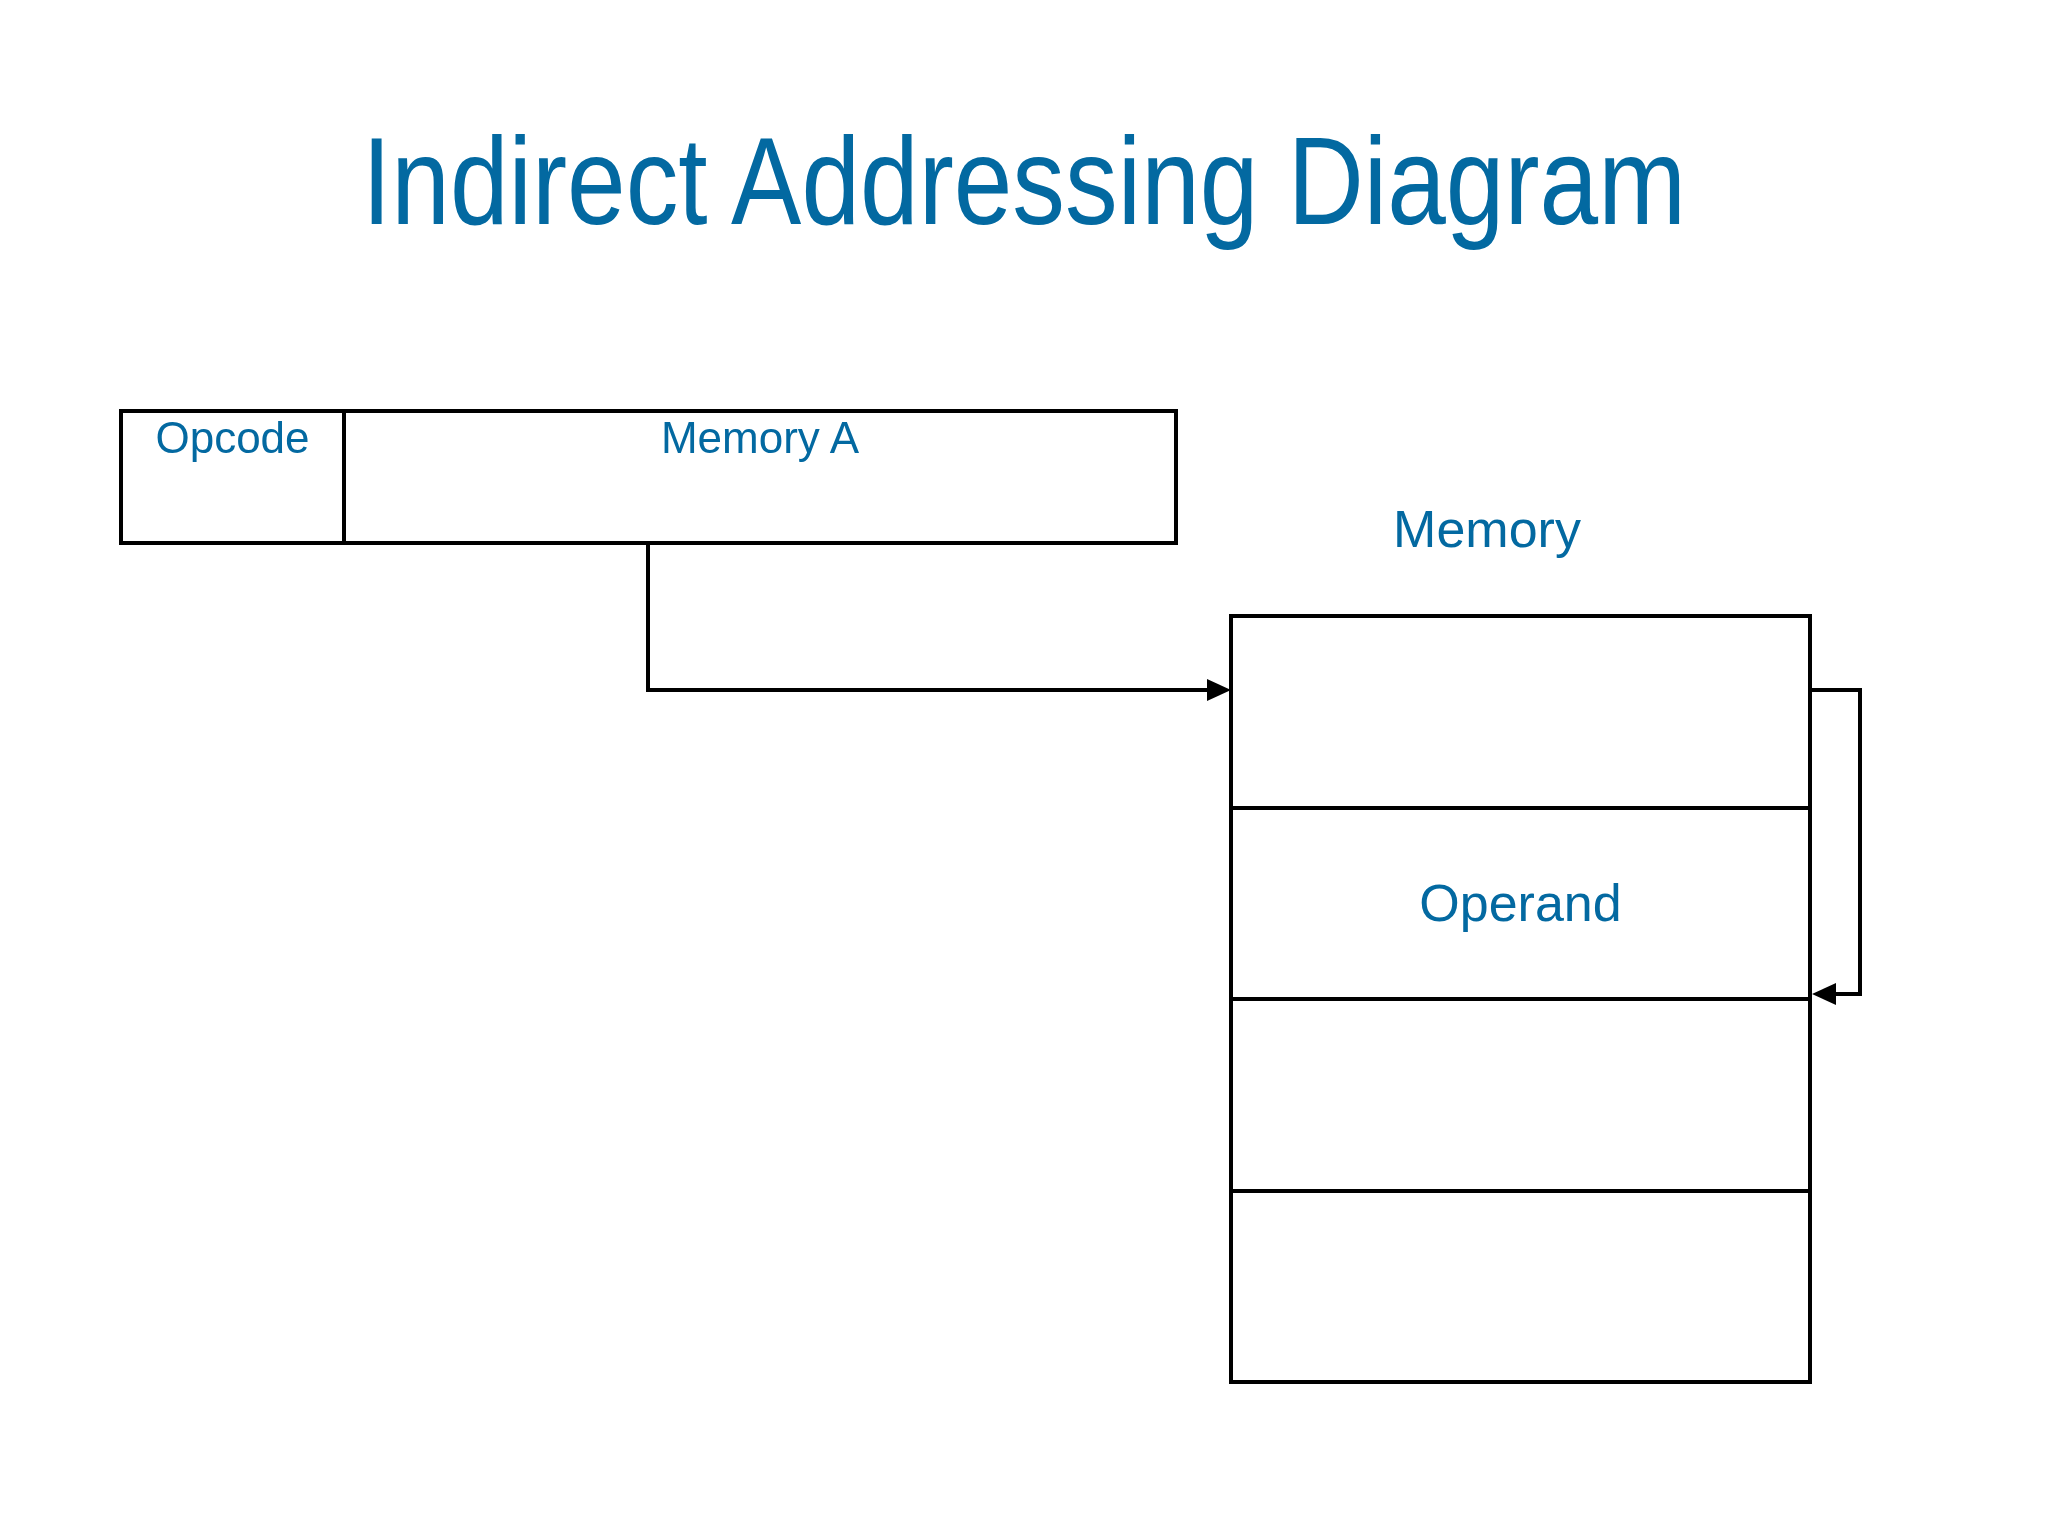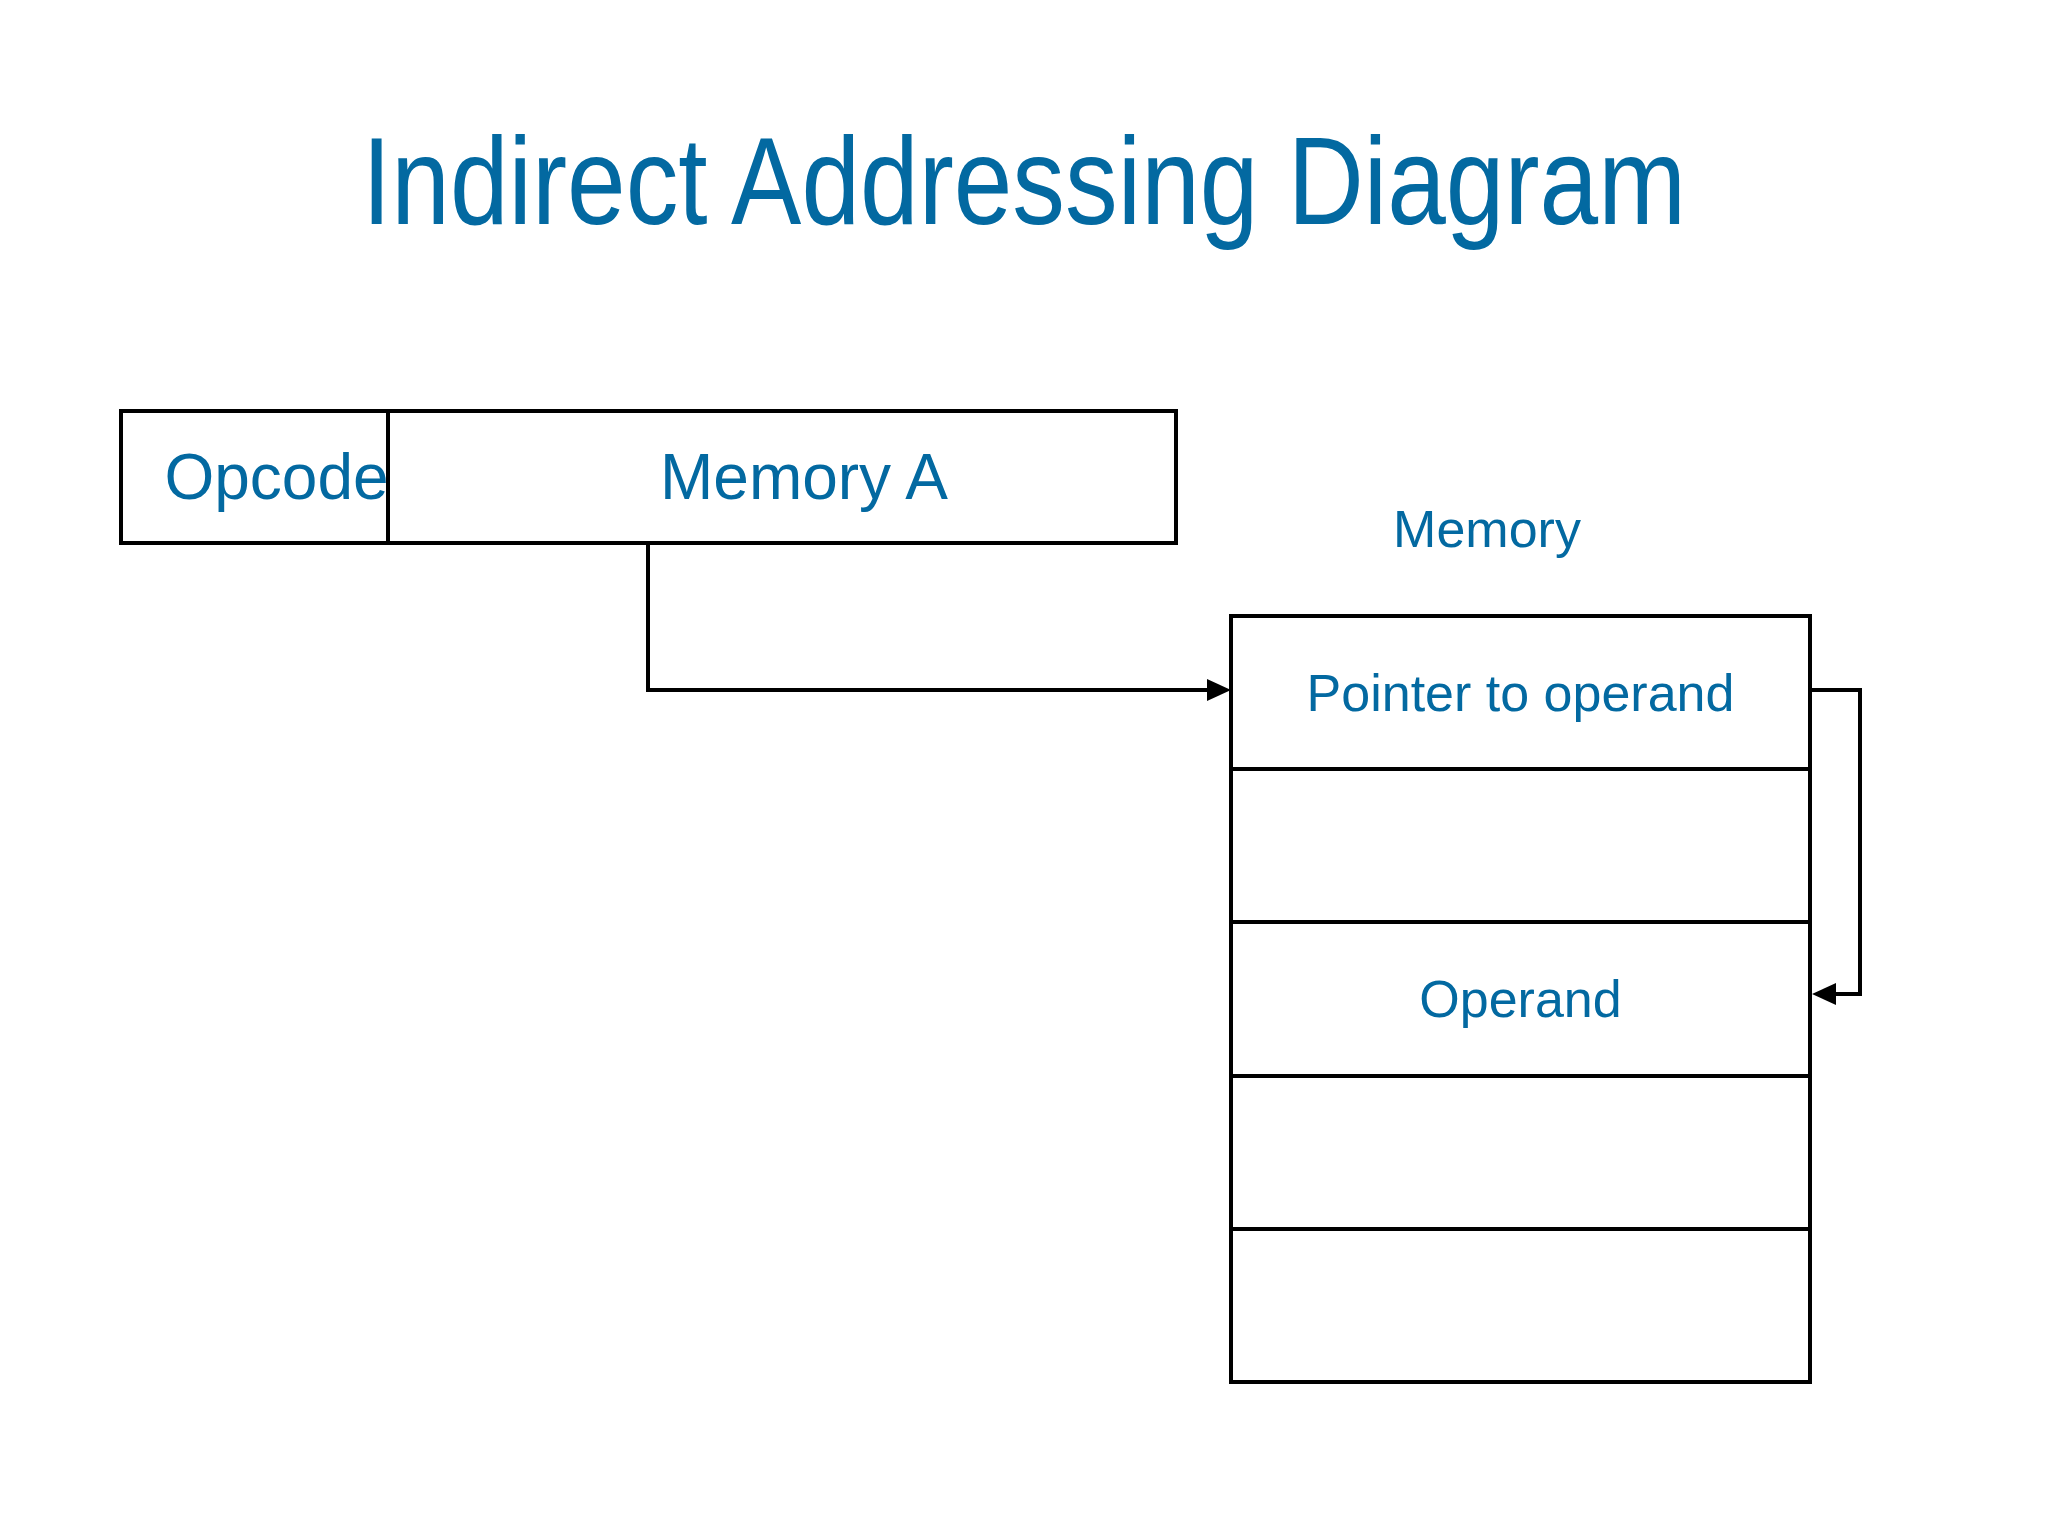--- a/index.html
+++ b/index.html
@@ -17,23 +17,22 @@
     position:absolute; font-size:52px; line-height:1.2; text-align:center;
     white-space:nowrap;
   }
   .instruction-label { left:453px; top:312px; width:420px; }
   .memory-label { left:1337px; top:498px; width:300px; }
   .instruction-box {
     position:absolute; left:119px; top:409px; width:1059px; height:136px;
     border:4px solid #000; box-sizing:border-box; display:flex;
   }
   .cell {
-    display:flex; align-items:center; justify-content:center;
-    font-size:64px;
-    padding-left:44px;
+    display:flex; justify-content:center;
+    font-size:44px;
   }
   .cell.opcode { width:219px; border-right:4px solid #000; flex:none; }
   .cell.address { flex:1; }
   .memory-table {
     position:absolute; left:1229px; top:614px; width:583px; height:770px;
     border:4px solid #000; box-sizing:border-box;
     display:flex; flex-direction:column;
   }
   .mrow {
     flex:1; display:flex; align-items:center; justify-content:center;
@@ -72,23 +71,20 @@
     </div>
     <div class="cell address">
       <span>Memory A</span>
     </div>
   </div>
 
   <div class="lbl memory-label">Memory</div>
 
   <div class="memory-table">
     <div class="mrow divided">
-      <span>Pointer to operand</span>
-    </div>
-    <div class="mrow divided">
       <span></span>
     </div>
     <div class="mrow divided">
       <span>Operand</span>
     </div>
     <div class="mrow divided">
       <span></span>
     </div>
     <div class="mrow">
       <span></span>

